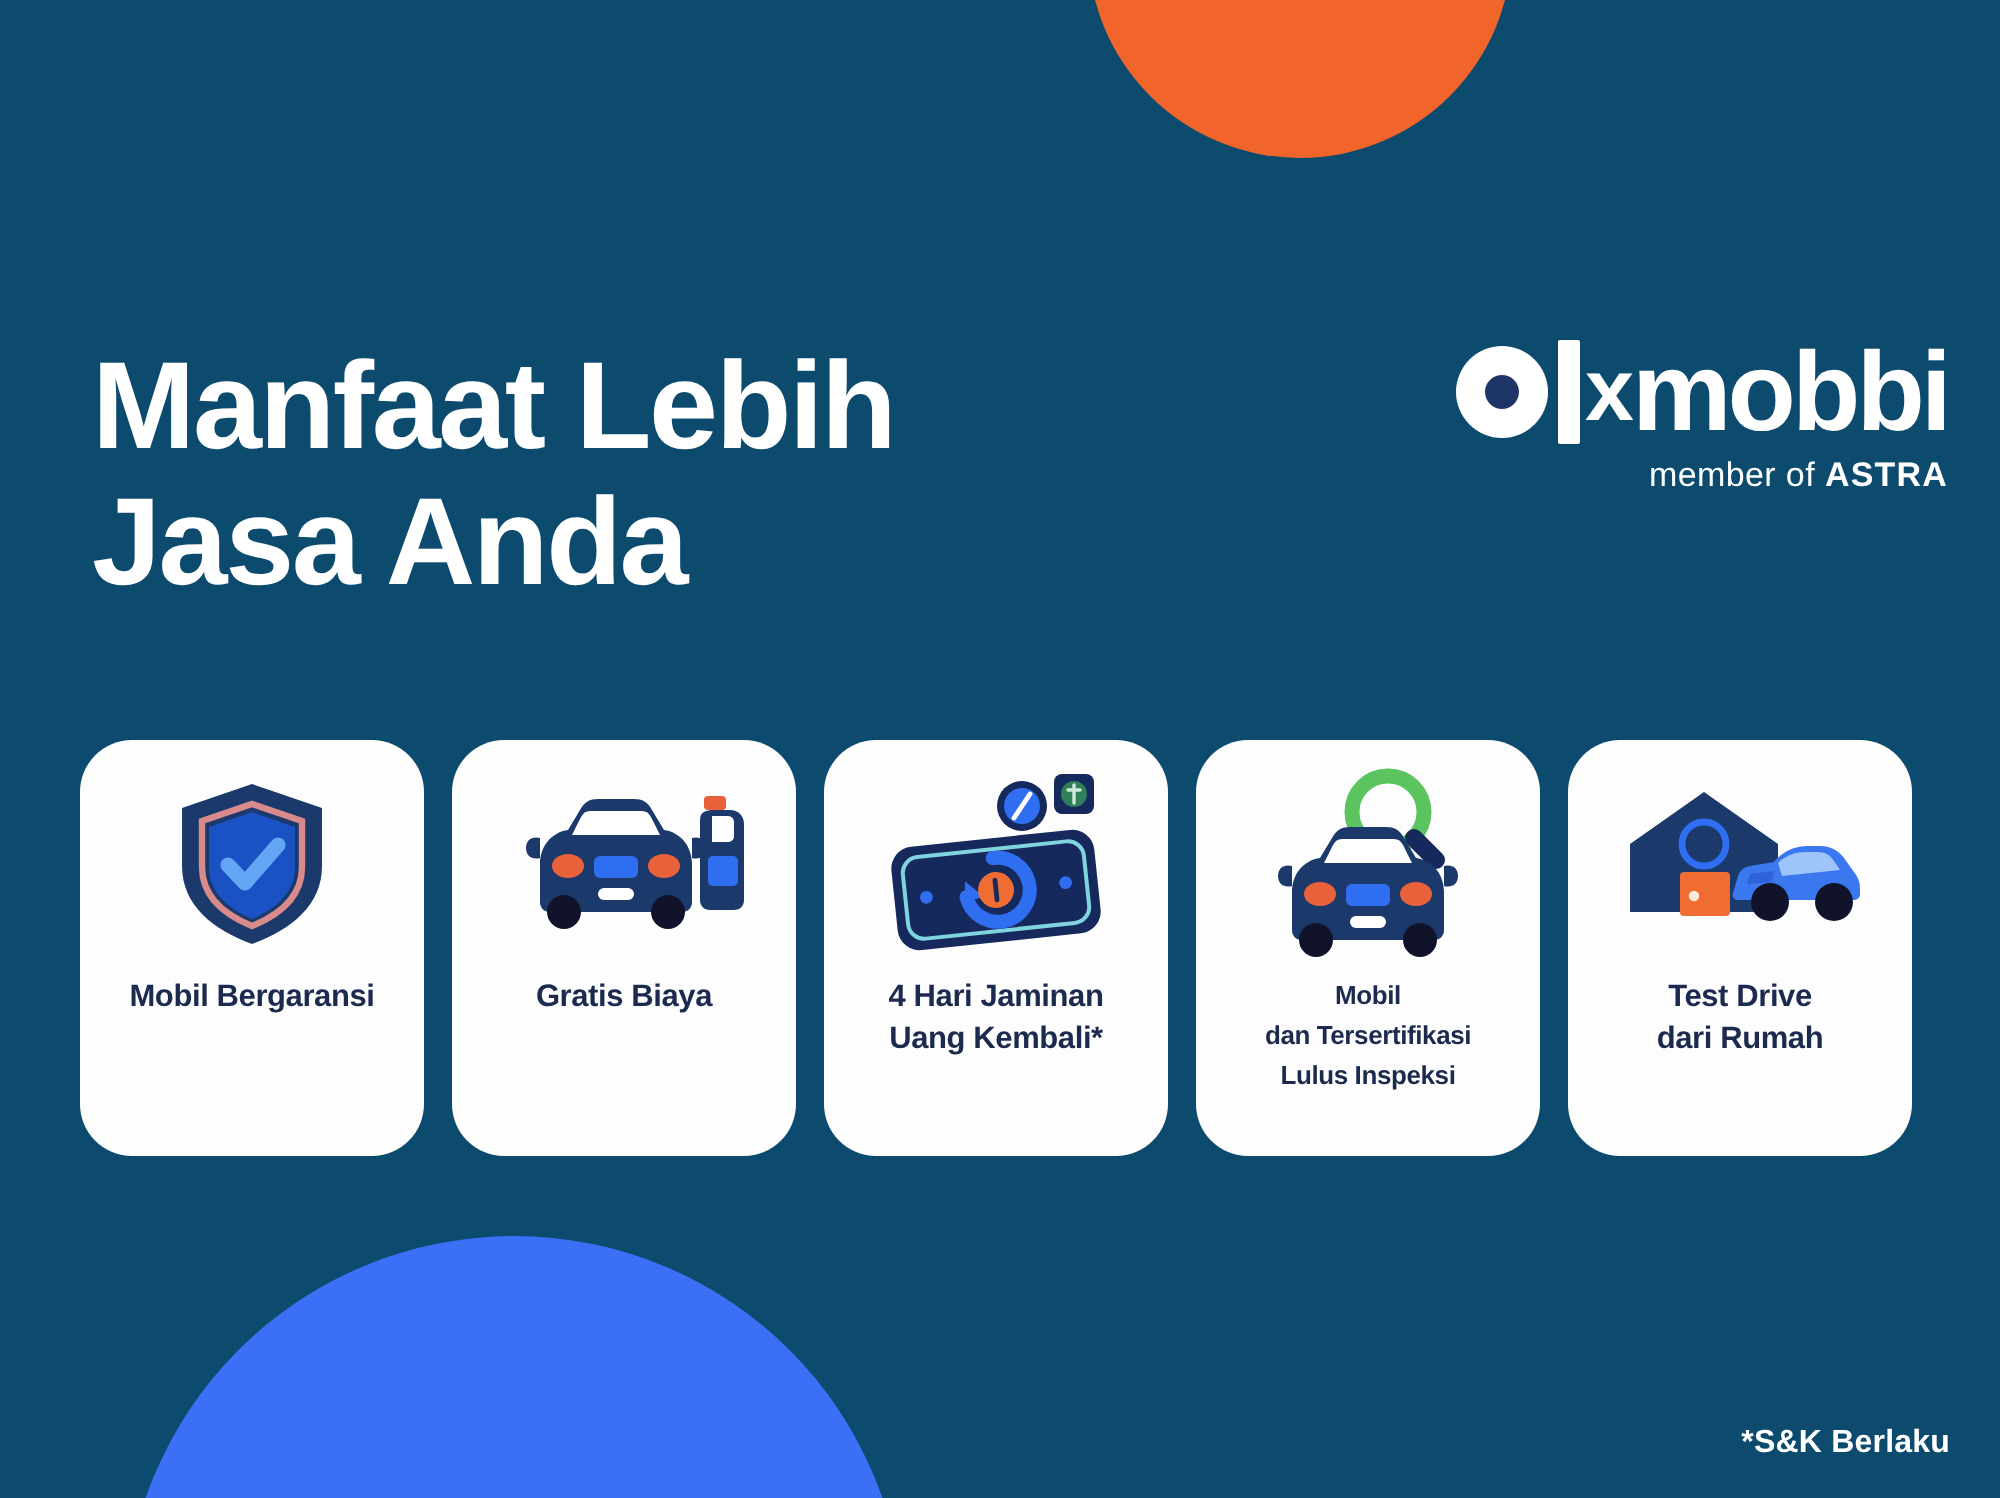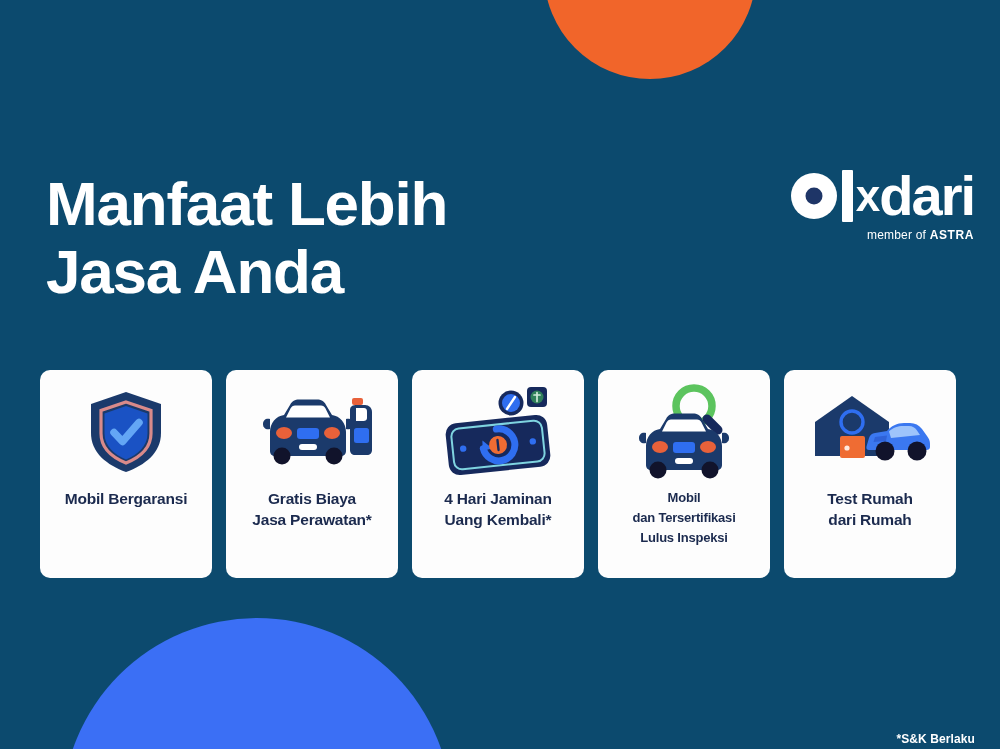--- a/index.html
+++ b/index.html
@@ -99,39 +99,39 @@
   }
   .logo-x {
     display: inline-block;
     font-size: 44px;
     font-weight: bold;
     margin-right: 1px;
   }
   .logo-mobbi { display: inline-block; }
   .logo-sub {
     color: #ffffff;
-    font-size: 12px;
+    font-size: 17px;
     margin-top: 4px;
     letter-spacing: 0.2px;
   }
   .logo-sub b { font-weight: bold; letter-spacing: 0.6px; }
 
   
   .card-row {
     position: absolute;
     left: 40px;
     top: 370px;
     display: flex;
     gap: 14px;
   }
   .benefit-card {
     width: 172px;
     height: 208px;
     background: #fdfdfd;
-    border-radius: 10px;
+    border-radius: 26px;
     display: flex;
     flex-direction: column;
     align-items: center;
     box-sizing: border-box;
     padding: 6px 8px 12px 8px;
   }
   .card-icon {
     height: 112px;
     display: flex;
     align-items: center;
@@ -147,23 +147,23 @@
     letter-spacing: -0.2px;
     width: 100%;
   }
   .card-label .ln { display: block; white-space: nowrap; }
   .card-label.three-line { font-size: 13px; line-height: 20px; }
 
   
   .footnote {
     position: absolute;
     right: 25px;
-    bottom: 3px;
+    bottom: 18px;
     color: #ffffff;
-    font-size: 12px;
+    font-size: 16px;
     font-weight: bold;
     letter-spacing: 0.1px;
   }
 </style>
 </head>
 <body>
 
 <div id="poster">
 
   <div class="deco-circle-orange"></div>
@@ -172,21 +172,21 @@
   <div class="headline">
     <span class="hl-line">Manfaat Lebih</span>
     <span class="hl-line">Jasa Anda</span>
   </div>
 
   <div class="logo-block">
     <div class="logo-wordmark">
       <span class="logo-o"></span>
       <span class="logo-bar"></span>
       <span class="logo-x">x</span>
-      <span class="logo-mobbi">dari</span>
+      <span class="logo-mobbi">mobbi</span>
     </div>
     <div class="logo-sub"><span>member of </span><b>ASTRA</b></div>
   </div>
 
   <div class="card-row">
 
     <div class="benefit-card">
       <div class="card-icon">
         <svg width="78" height="86" viewBox="0 0 78 86">
           <path d="M39 3 L74 15 V44 C74 64 58 76 39 83 C20 76 4 64 4 44 V15 Z" fill="#1b3a6b"></path>
@@ -216,21 +216,20 @@
           <circle cx="84" cy="60" r="8.5" fill="#11132b"></circle>
 
           <rect x="102" y="2" width="11" height="7" rx="2" fill="#e8613a"></rect>
           <path d="M100 14 C100 10 103 9 107 9 H115 C119 9 122 12 122 16 V54 C122 57 120 59 117 59 H105 C102 59 100 57 100 54 Z" fill="#1b3a6b"></path>
           <path d="M106 12 H114 C116 12 117 13.5 117 15.5 V22 C117 24 115.5 25 113.5 25 H106 Z" fill="#ffffff"></path>
           <rect x="104" y="32" width="15" height="15" rx="2.5" fill="#2f6ef0"></rect>
         </svg>
       </div>
       <div class="card-label">
         <span class="ln">Gratis Biaya</span>
-        <span class="ln">Jasa Perawatan*</span>
       </div>
     </div>
 
     <div class="benefit-card">
       <div class="card-icon">
         <svg width="118" height="94" viewBox="0 0 118 94">
 
           <circle cx="72" cy="18" r="12.5" fill="#16295c"></circle>
           <circle cx="72" cy="18" r="9" fill="#2f6ef0"></circle>
           <path d="M76 12 L68 24" stroke="#ffffff" stroke-width="2.4" stroke-linecap="round"></path>
@@ -292,21 +291,21 @@
           <circle cx="38" cy="54" r="2.6" fill="#ffe9dd"></circle>
 
           <path d="M60 56 C58 56 57 54.5 57.5 52.5 L60 44 C61 41 63 39.5 66 39 L78 37 C82 32 88 29 95 29 H101 C106 29 110 31 113 35 L118 42 C120 44.5 121 47 121 50 V53 C121 55 119.5 56 117.5 56 Z" fill="#3b78f0"></path>
           <path d="M80 37.5 C84 33.5 89 32 94 32 H100 C103.5 32 106 33.5 108 36.5 L111 41 L82 44 Z" fill="#9ec4fb"></path>
           <path d="M66 43 L78 41.5 L77 47 L64.5 48 Z" fill="#2f62d8"></path>
           <circle cx="76" cy="57" r="9.5" fill="#11132b"></circle>
           <circle cx="108" cy="57" r="9.5" fill="#11132b"></circle>
         </svg>
       </div>
       <div class="card-label">
-        <span class="ln">Test Rumah</span>
+        <span class="ln">Test Drive</span>
         <span class="ln">dari Rumah</span>
       </div>
     </div>
 
   </div>
 
   <div class="footnote">*S&amp;K Berlaku</div>
 
 </div>
 

